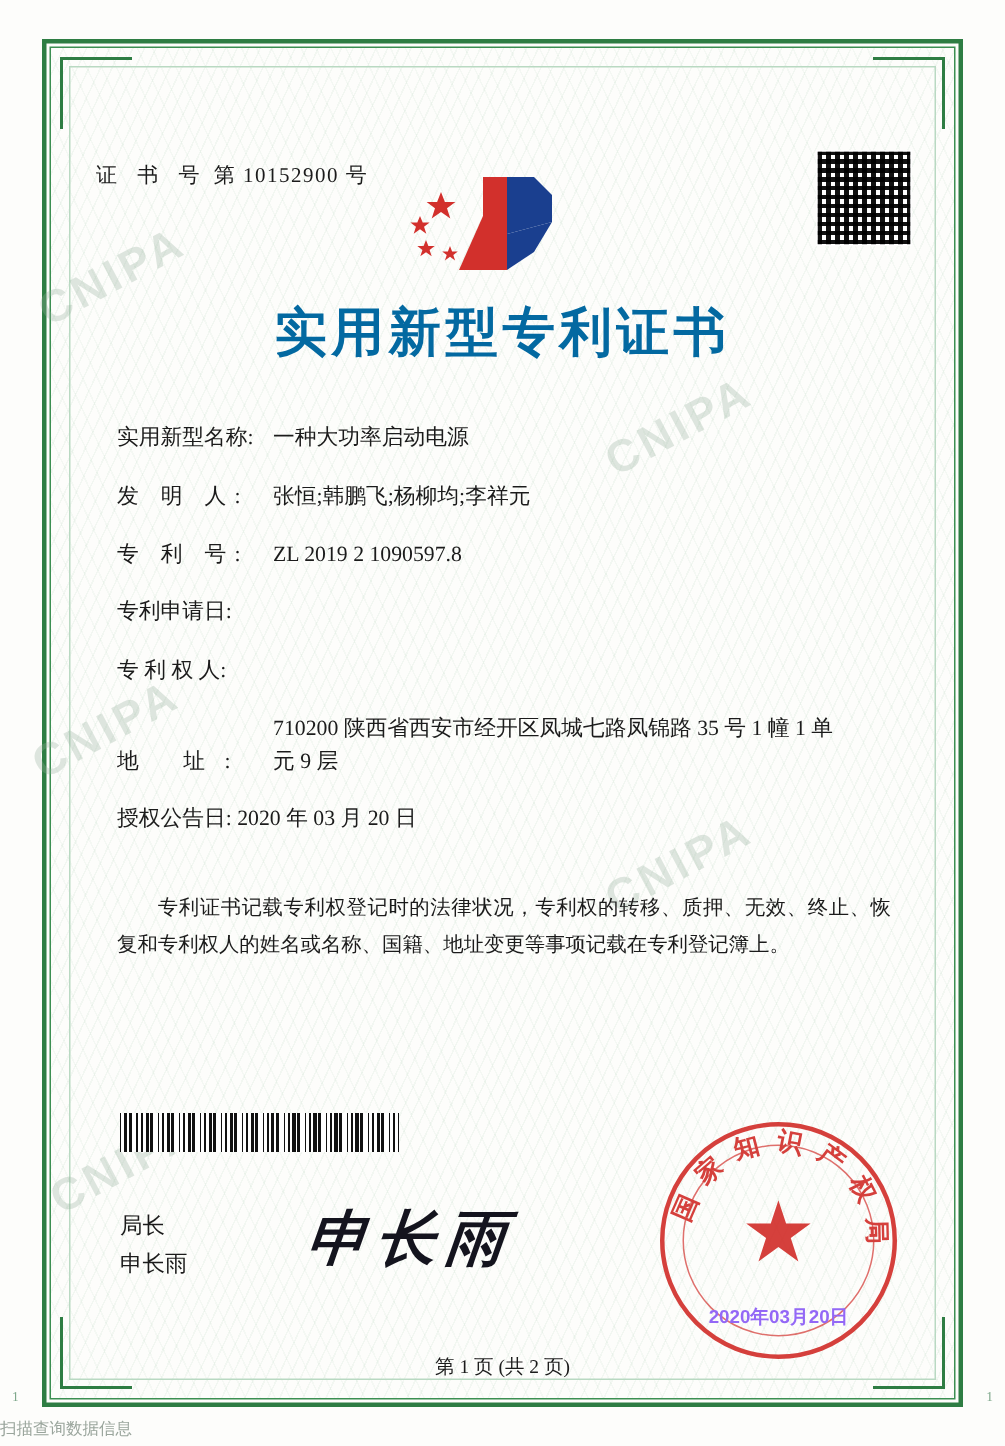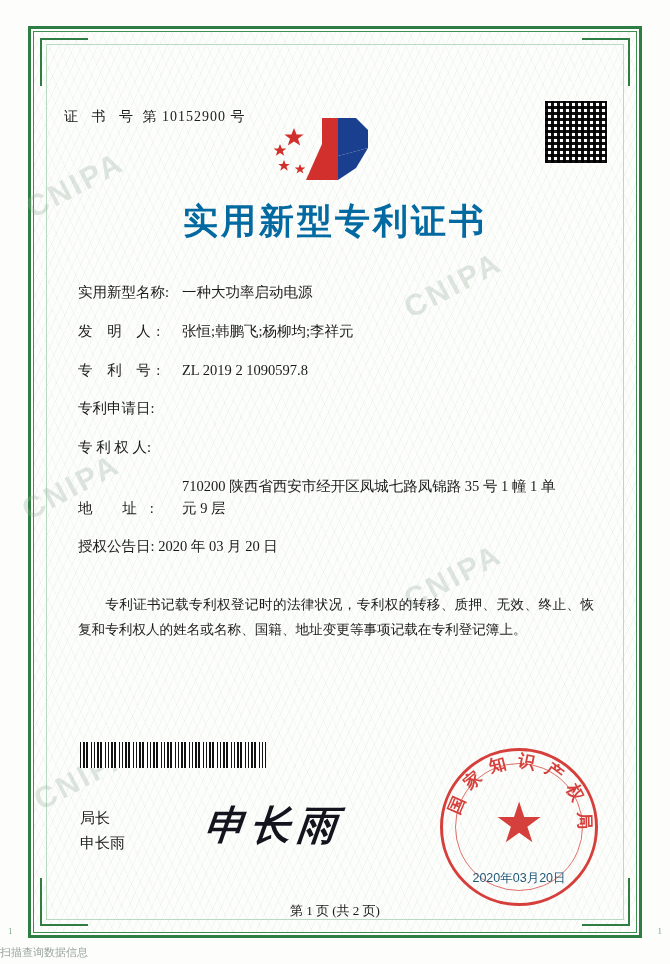--- a/index.html
+++ b/index.html
@@ -226,21 +226,22 @@
     position: absolute;
     left: 0; top: 0; width: 152px; height: 152px;
   }
   .seal-date {
     position: absolute;
     left: 50%; bottom: 16px;
     transform: translateX(-50%);
     font-size: 12.5px;
     font-family: "Liberation Sans", sans-serif;
     white-space: nowrap;
-    color: #0c4a6e;
+    color: #8b5cf6;
+    font-weight: bold;
   }
 
   .page-no {
     position: absolute;
     left: 0; right: 0;
     bottom: 44px;
     text-align: center;
     font-size: 13px;
   }
   .footer-note {

